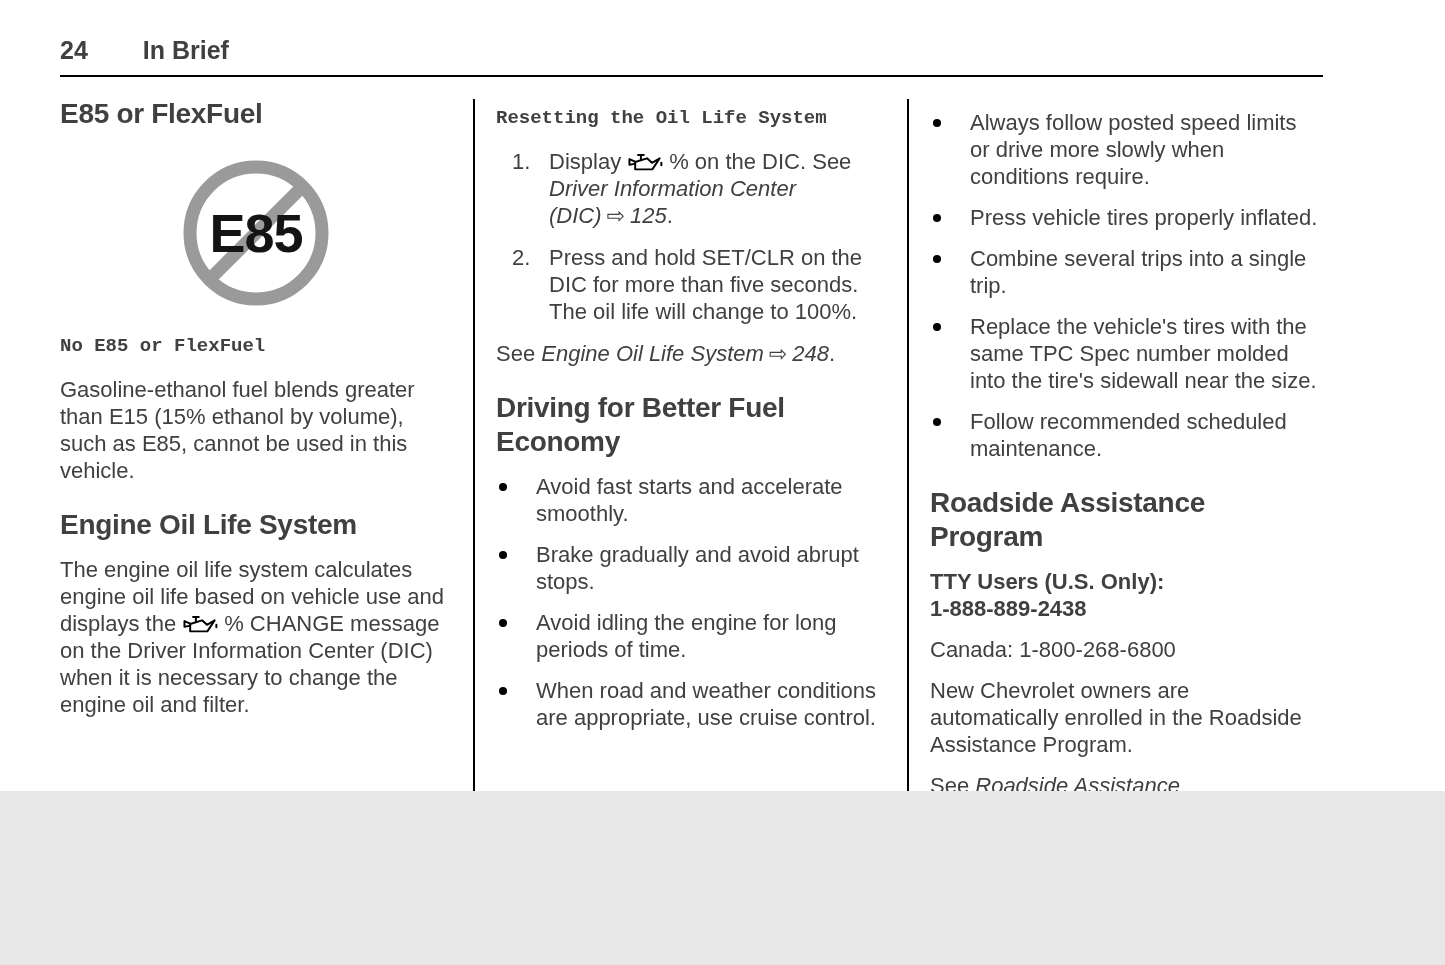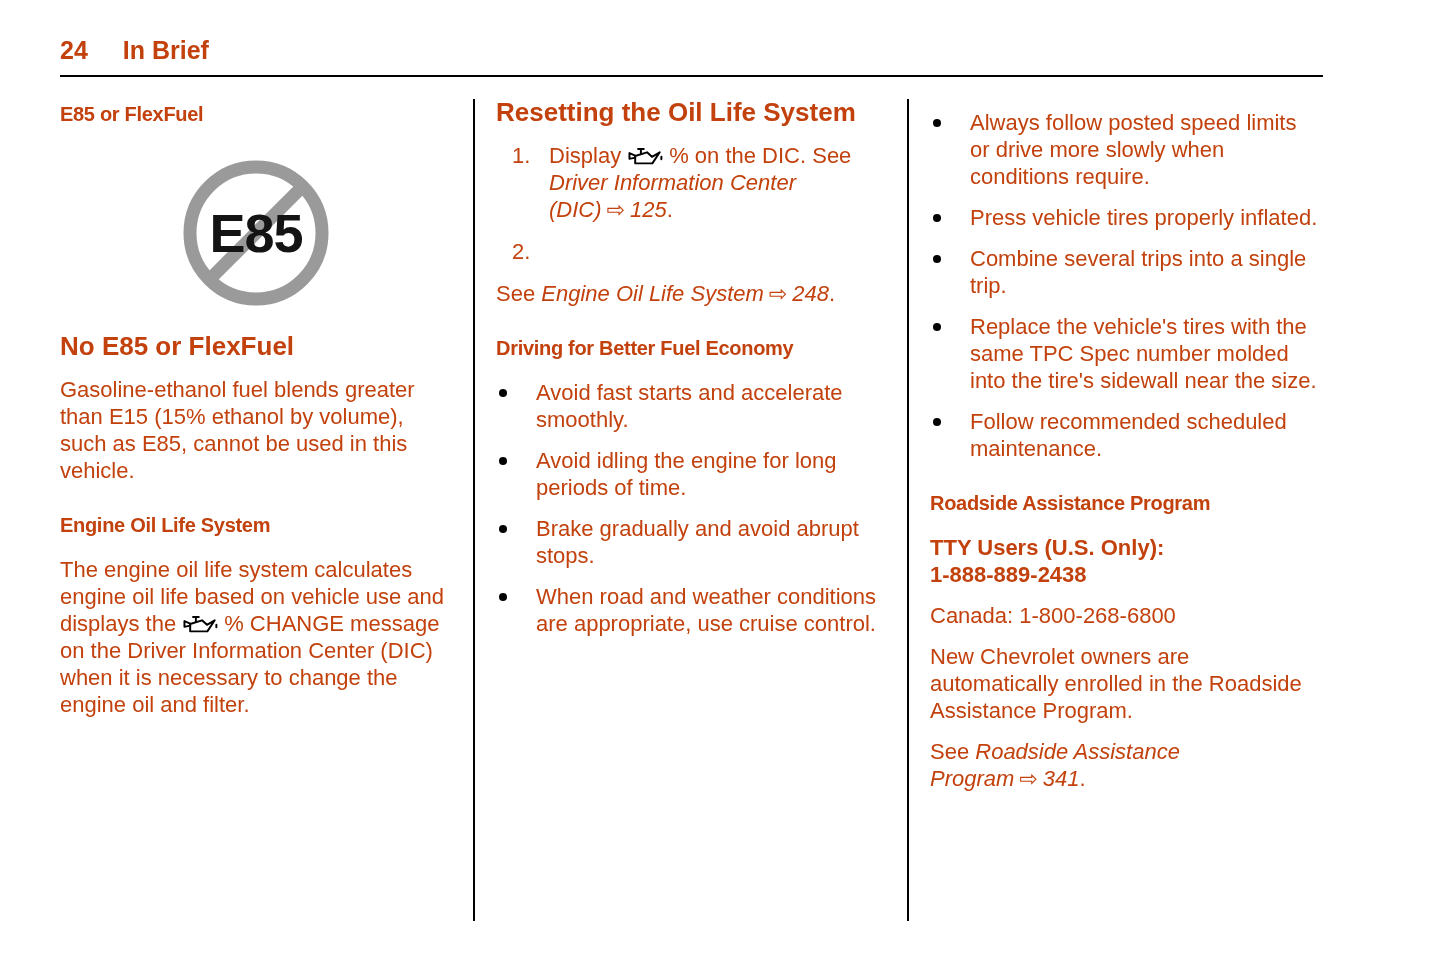--- a/index.html
+++ b/index.html
@@ -1,45 +1,45 @@
 <!DOCTYPE html>
 <html><head>
 <meta charset="utf-8">
 <style>
   * { box-sizing: border-box; }
   html, body { margin: 0; padding: 0; background: #e8e8e8; }
   .page {
     position: relative;
     width: 1445px;
-    height: 965px;
+    height: 791px;
     margin: 0 auto;
     background: #ffffff;
     padding: 36px 122px 0 60px;
     font-family: "Liberation Sans", sans-serif;
     font-size: 22px;
     line-height: 27px;
-    color: #c2410c;
+    color: #404040;
   }
   
   .runhead { display: flex; align-items: baseline; font-weight: bold; font-size: 25px; line-height: 28px; }
-  .runhead .chapter { margin-left: 35px; }
+  .runhead .chapter { margin-left: 55px; }
   .headrule { border: none; border-top: 2.5px solid #000; margin: 11px 0 0 0; }
 
   
   .columns { display: flex; margin-top: 20px; align-items: flex-start; }
   .col { flex: none; }
   .col-1 { width: 392px; }
   .col-2 { width: 390px; }
   .col-3 { width: 390px; }
   .vdivider { flex: none; width: 2px; height: 822px; background: #000; margin: 2px 21px 0 21px; }
 
   
-  h2 { font-size: 20px; line-height: 34px; margin: 24px 0 14px 0; letter-spacing: -0.3px; }
+  h2 { font-size: 28px; line-height: 34px; margin: 24px 0 14px 0; letter-spacing: -0.3px; }
   h2.first { margin-top: 0; }
-  h3 { font-size: 26px; line-height: 27px; margin: 2px 0 16px 0; }
+  h3 { font-size: 19px; line-height: 27px; margin: 8px 0 16px 0; font-family: Liberation Mono, monospace; }
   p  { margin: 0 0 14px 0; }
   p:last-child { margin-bottom: 0; }
   i  { font-style: italic; }
   .blockline { display: block; font-weight: bold; }
 
   
   .e85-figure { text-align: center; margin: 28px 0 20px 0; }
 
   
   .oil-icon { vertical-align: -5px; margin: 0 6px; }
@@ -118,32 +118,33 @@
                   <path d="M10,13 L3,10 L3,17 L10,15.5"></path>
                   <path d="M10,13.5 L10,22.5 L31,22.5 L40,9 L30.5,14.5 L24.5,9 L10,13.5 Z"></path>
                   <path d="M17,10.8 L17,6"></path>
                   <path d="M13.5,5 L20.5,5"></path>
                   <path d="M42,14.5 L42,17.5"></path>
                 </g>
               </svg><span>% on the DIC. See </span><i>Driver Information Center (DIC)</i><span class="ref-arrow">⇨</span><i>125</i><span>.</span></span>
         </li>
         <li>
           <span class="num">2.</span>
+          <span class="step-body">Press and hold SET/CLR on the DIC for more than five seconds. The oil life will change to 100%.</span>
         </li>
       </ol>
 
       <p><span>See </span><i>Engine Oil Life System</i><span class="ref-arrow">⇨</span><i>248</i><span>.</span></p>
 
       <h2>Driving for Better Fuel Economy</h2>
 
 
       <ul class="bullets">
         <li>Avoid fast starts and accelerate smoothly.</li>
+        <li>Brake gradually and avoid abrupt stops.</li>
         <li>Avoid idling the engine for long periods of time.</li>
-        <li>Brake gradually and avoid abrupt stops.</li>
         <li>When road and weather conditions are appropriate, use cruise control.</li>
       </ul>
     </section>
 
     <div class="vdivider"></div>
 
     <section class="col col-3">
       <ul class="bullets" style="margin-top:12px;">
         <li>Always follow posted speed limits or drive more slowly when conditions require.</li>
         <li>Press vehicle tires properly inflated.</li>

